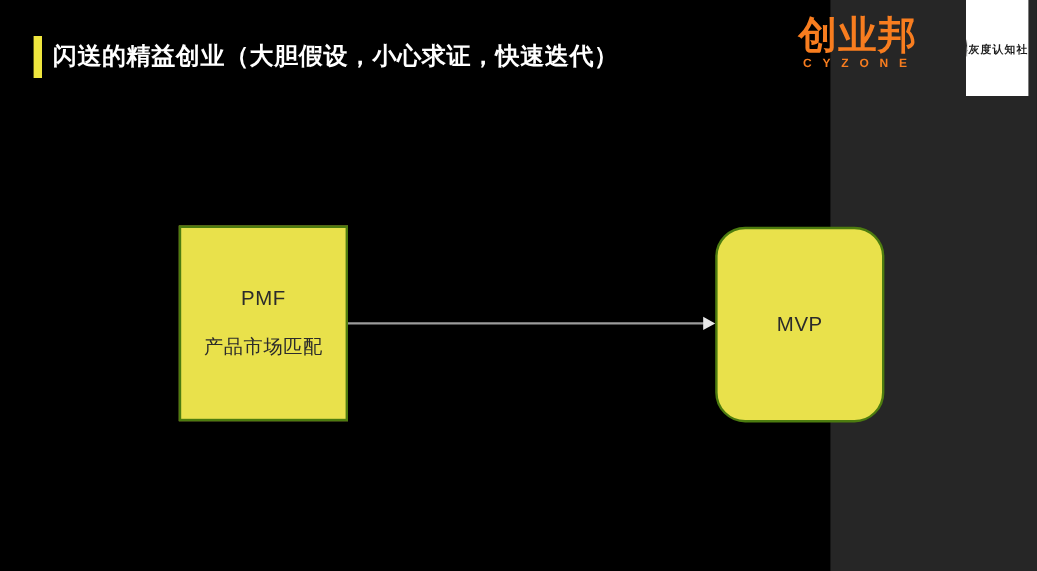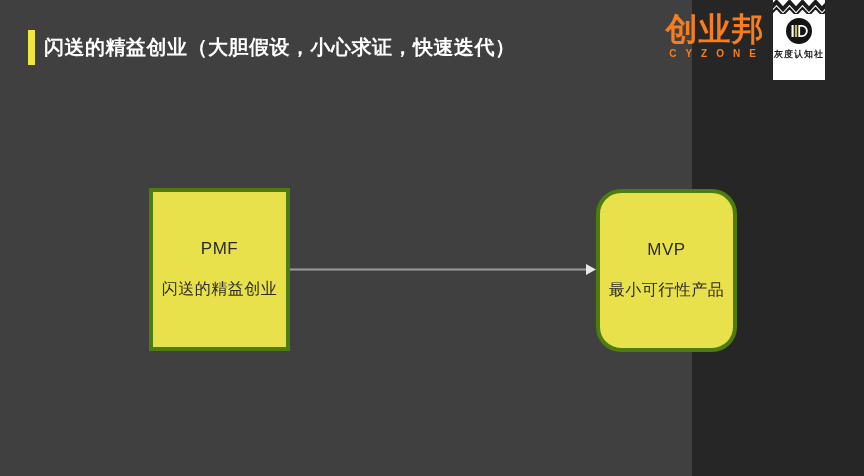--- a/index.html
+++ b/index.html
@@ -2,21 +2,21 @@
 <html><head>
 <meta charset="utf-8">
 <style>
   * { margin: 0; padding: 0; box-sizing: border-box; }
   html, body {
     width: 864px; height: 476px;
     background: #262626;
     font-family: "Liberation Sans", sans-serif;
     overflow: hidden;
   }
-  .slide { position: relative; width: 692px; height: 476px; background: #404040; }
+  .slide { position: relative; width: 692px; height: 476px; background: #000000; }
 
   
   .title-group { position: absolute; left: 28px; top: 30px; display: flex; align-items: stretch; }
   .title-accent-bar { width: 7px; height: 35px; background: #efe63e; flex: 0 0 auto; }
   .page-title {
     margin-left: 9px; color: #ffffff; font-size: 20px; font-weight: bold;
     line-height: 35px; white-space: nowrap; letter-spacing: 0.5px;
   }
 
   .cyzone-logo { position: absolute; left: 662px; top: 11px; width: 106px; text-align: center; }
@@ -24,34 +24,34 @@
     color: #f87d1f; font-size: 32px; font-weight: 900; line-height: 36px;
     letter-spacing: 1px; white-space: nowrap;
     font-family: "Liberation Sans", sans-serif;
   }
   .cyzone-subtext {
     color: #f87d1f; font-size: 10px; font-weight: bold; letter-spacing: 9px;
     margin-top: 1px; padding-left: 4px; white-space: nowrap;
   }
 
   .huidu-badge {
-    position: absolute; left: 773px; top: 0; width: 52px; height: 80px;
-    background: #ffffff; display: flex; flex-direction: column; align-items: center; text-align: center;
+    position: absolute; left: 805px; top: 0; width: 52px; height: 80px;
+    background: #ffffff; display: flex; align-items: center; text-align: center;
   }
   .chevron-pattern { width: 52px; height: 14px; display: block; background: #ffffff; }
   .huidu-logo { width: 28px; height: 28px; margin-top: 3px; display: block; }
   .huidu-label {
     margin-top: 3px; color: #1c1c1c; font-size: 9px; letter-spacing: 1px;
     white-space: nowrap; font-weight: bold;
   }
 
   
   .box {
     position: absolute; width: 141px; height: 163px;
-    background: #e9e14b; border: 4px solid #4d7c0f;
+    background: #e9e14b; border: 2px solid #4d7c0f;
     display: flex; flex-direction: column; align-items: center; justify-content: center;
     gap: 20px; color: #2b2b2b;
   }
   .box-pmf { left: 149px; top: 188px; }
   .box-mvp { left: 596px; top: 189px; border-radius: 25px; }
   .box-abbr { font-size: 17px; letter-spacing: 0.5px; }
   .box-label { font-size: 16px; letter-spacing: 0.5px; white-space: nowrap; }
 
   .arrow-svg { position: absolute; left: 290px; top: 259px; width: 306px; height: 21px; }
 </style>
@@ -79,26 +79,25 @@
       <circle cx="14" cy="14" r="13" fill="#151515"></circle>
       <rect x="6.5" y="8" width="2.2" height="12" fill="#ffffff"></rect>
       <rect x="9.9" y="8" width="2.2" height="12" fill="#c8c23e"></rect>
       <path d="M14.2,8.9 h2.6 a5.1,5.1 0 0 1 0,10.2 h-2.6 z" fill="none" stroke="#ffffff" stroke-width="1.8"></path>
     </svg>
     <div class="huidu-label">灰度认知社</div>
   </div>
 
   <div class="box box-pmf">
     <div class="box-abbr">PMF</div>
-    <div class="box-label">闪送的精益创业</div>
+    <div class="box-label">产品市场匹配</div>
   </div>
 
   <svg class="arrow-svg" viewBox="0 0 306 21" xmlns="http://www.w3.org/2000/svg">
     <line x1="0" y1="10.5" x2="297" y2="10.5" stroke="#9c9c9c" stroke-width="2"></line>
     <polygon points="296,5 306,10.5 296,16" fill="#e8e8e8"></polygon>
   </svg>
 
   <div class="box box-mvp">
     <div class="box-abbr">MVP</div>
-    <div class="box-label">最小可行性产品</div>
   </div>
 
 </div>
 
 </body></html>

